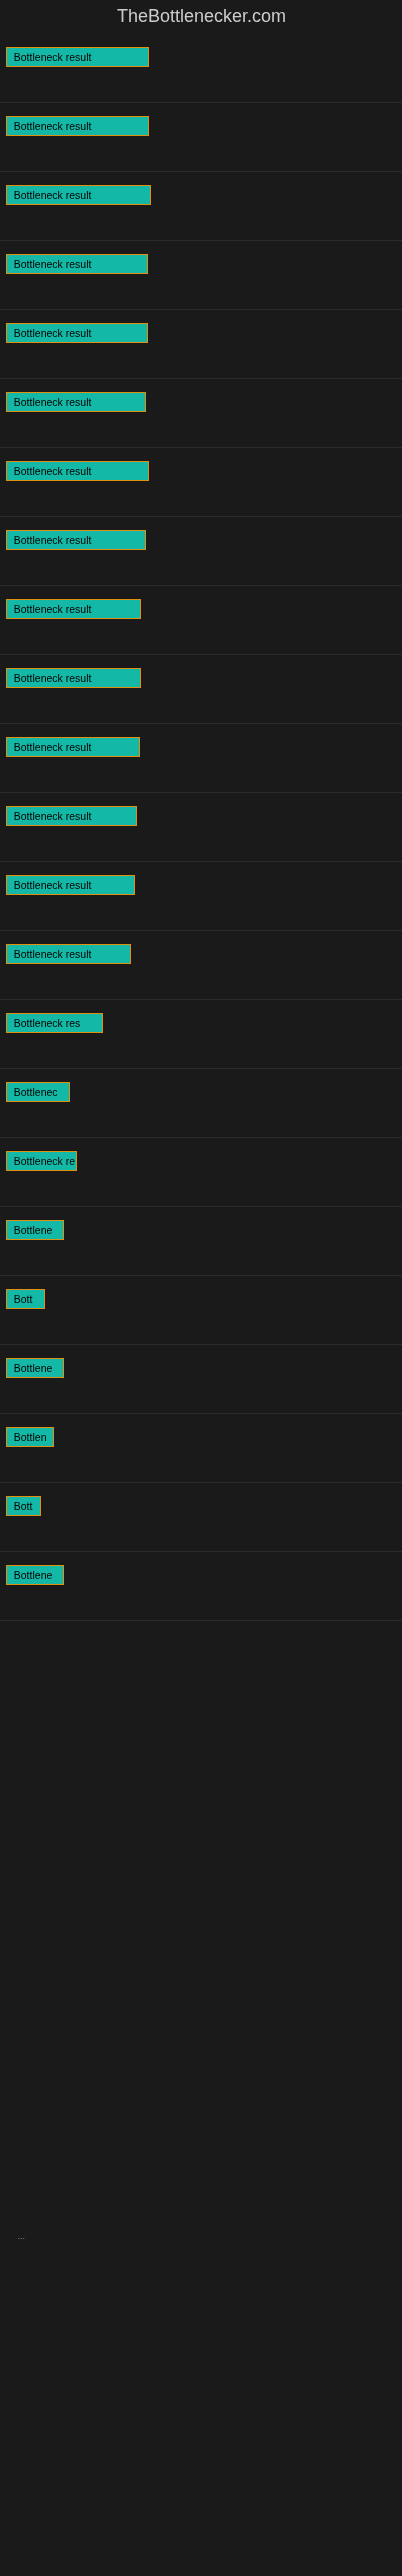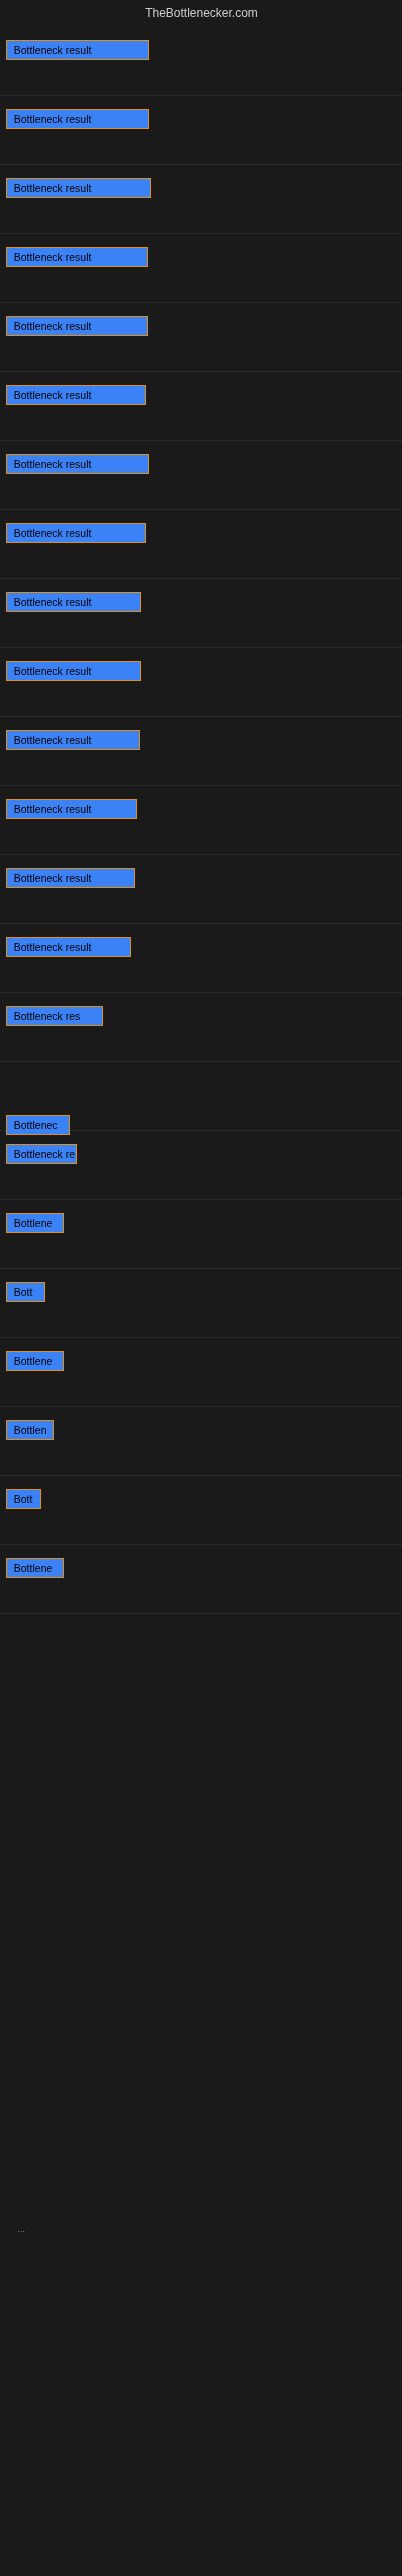--- a/index.html
+++ b/index.html
@@ -12,32 +12,32 @@
       width: 403px;
       min-height: 2576px;
       background-color: #1a1a1a;
       font-family: Arial, sans-serif;
       position: relative;
     }
 
     .site-title {
       text-align: center;
       color: #cccccc;
-      font-size: 12px;
+      font-size: 18px;
       padding: 6.4px 0;
       background-color: #1a1a1a;
     }
 
     .bottleneck-item {
       margin: 4.8px 6.4px;
       display: inline-block;
     }
 
     .bottleneck-label {
-      background-color: #3b82f6;
+      background-color: #14b8a6;
       color: #000000;
       font-size: 10.5px;
       font-weight: normal;
       padding: 3.2px 6.4px;
       border: 0.8px solid #e09010;
       display: inline-block;
       white-space: nowrap;
       overflow: hidden;
     }
 
@@ -103,21 +103,21 @@
     <div class="row">
       <div class="bottleneck-item"><div class="bottleneck-label" style="max-width: 129px; width: 129px;">Bottleneck result</div></div>
     </div>
     <div class="row">
       <div class="bottleneck-item"><div class="bottleneck-label" style="max-width: 125px; width: 125px;">Bottleneck result</div></div>
     </div>
     <div class="row">
       <div class="bottleneck-item"><div class="bottleneck-label" style="max-width: 97px; width: 119px;">Bottleneck res</div></div>
     </div>
     <div class="row">
-      <div class="bottleneck-item"><div class="bottleneck-label" style="max-width: 64px; width: 76px; margin-top: 40px;">Bottlenec</div></div>
+      <div class="bottleneck-item"><div class="bottleneck-label" style="max-width: 64px; width: 76px;">Bottlenec</div></div>
     </div>
     <div class="row">
       <div class="bottleneck-item"><div class="bottleneck-label" style="max-width: 89px; width: 71px;">Bottleneck re</div></div>
     </div>
     <div class="row">
       <div class="bottleneck-item"><div class="bottleneck-label" style="max-width: 58px; width: 58px;">Bottlene</div></div>
     </div>
     <div class="row">
       <div class="bottleneck-item"><div class="bottleneck-label" style="max-width: 39px; width: 39px;">Bott</div></div>
     </div>

